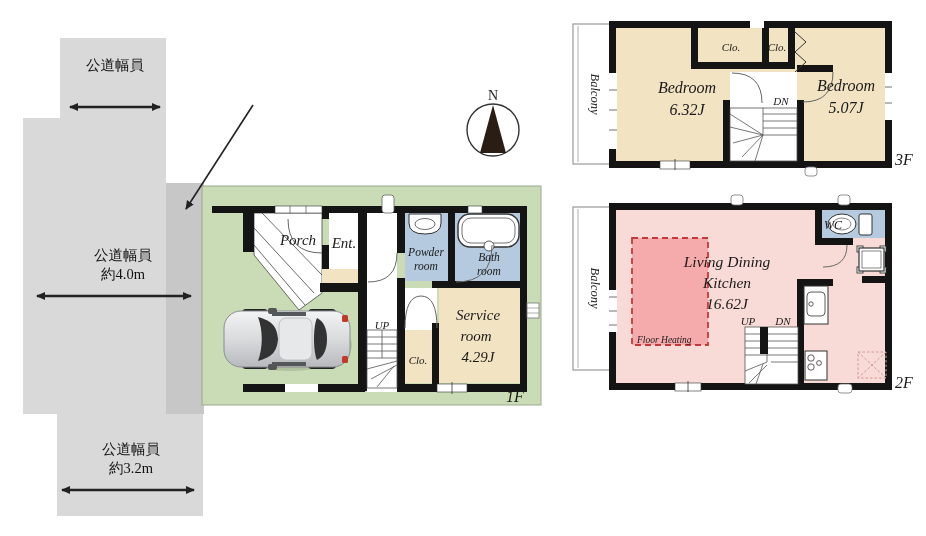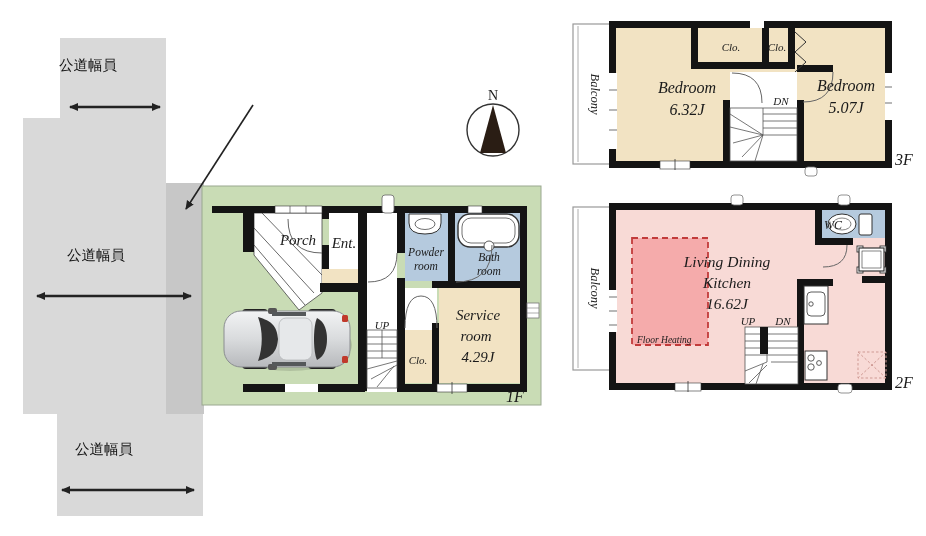--- a/index.html
+++ b/index.html
@@ -1,19 +1,19 @@
 <!DOCTYPE html>
 <html><head>
 <meta charset="utf-8">
 <style>
   html,body{margin:0;padding:0;background:#fff;}
   #canvas{position:relative;width:926px;height:536px;background:#fff;overflow:hidden;
           font-family:"Liberation Serif","DejaVu Serif",serif;color:#1a1a1a;}
   .abs{position:absolute;}
-  .jp{position:absolute;text-align:left;font-size:14.5px;line-height:19px;color:#111;z-index:5;}
+  .jp{position:absolute;text-align:center;font-size:14.5px;line-height:19px;color:#111;z-index:5;}
   .jp span{display:block;}
   svg{position:absolute;overflow:visible;}
   text{font-family:"Liberation Serif","DejaVu Serif",serif;fill:#1a1a1a;}
   .rm{font-style:italic;}
 </style>
 </head>
 <body>
 
 <div id="canvas">
 
@@ -32,23 +32,25 @@
     <line x1="37" y1="296" x2="191" y2="296" stroke="#222" stroke-width="2.4" marker-start="url(#ah)" marker-end="url(#ah)"></line>
     <line x1="62" y1="490" x2="194" y2="490" stroke="#222" stroke-width="2.4" marker-start="url(#ah)" marker-end="url(#ah)"></line>
     <line x1="253" y1="105" x2="186" y2="209" stroke="#222" stroke-width="1.6" marker-end="url(#ah)"></line>
   </svg>
 
   <div class="jp" style="left:59px;top:56px;width:112px;">
     <span>公道幅員</span>
   </div>
   <div class="jp" style="left:67px;top:246px;width:112px;">
     <span>公道幅員</span>
+    <span>約4.0m</span>
   </div>
   <div class="jp" style="left:75px;top:440px;width:112px;">
     <span>公道幅員</span>
+    <span>約3.2m</span>
   </div>
 
   <svg style="left:460px;top:85px;" width="64" height="75" viewBox="0 0 64 75">
     <text x="33" y="15" font-size="14" text-anchor="middle">N</text>
     <circle cx="33" cy="45" r="26" fill="#fff" stroke="#333" stroke-width="1.4"></circle>
     <polygon points="33,20 20,68 46,68" fill="#2a1d14"></polygon>
   </svg>
 
   <svg style="left:200px;top:183px;z-index:3" width="345" height="222" viewBox="0 0 345 222">
     <rect x="2" y="3" width="339" height="219" stroke="#9aa890" stroke-width="1" fill="#c9dcb5"></rect>

